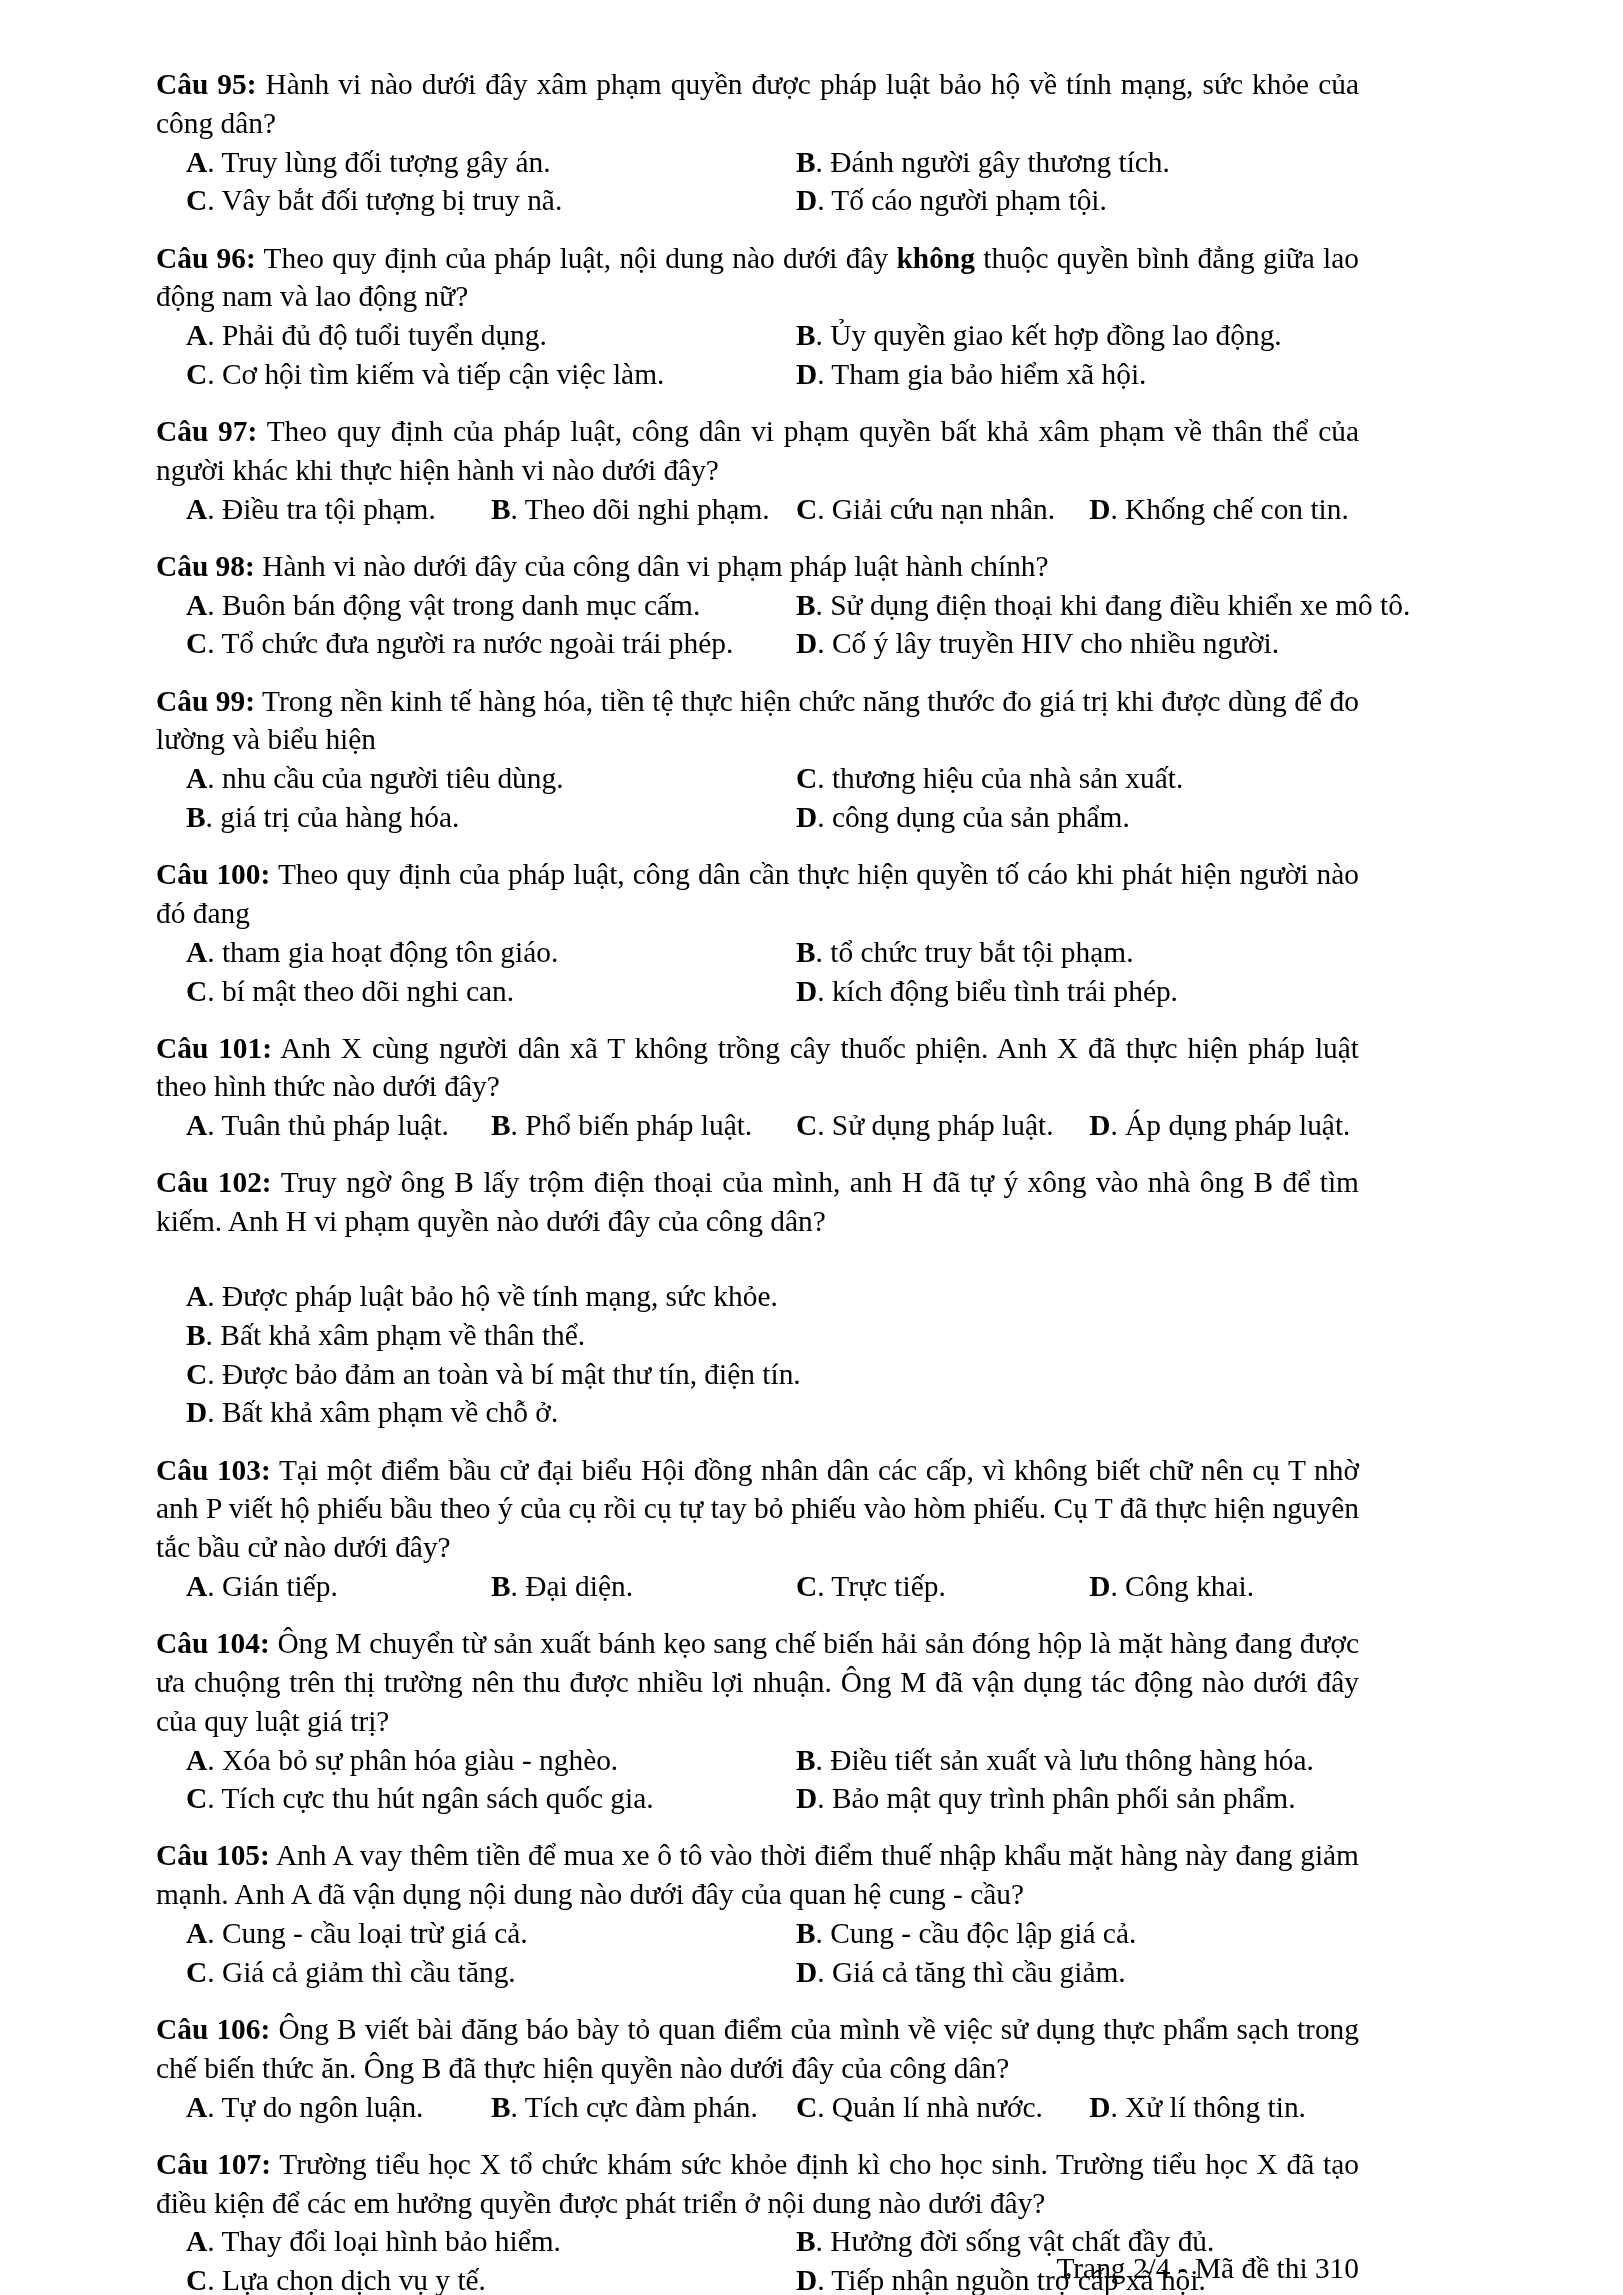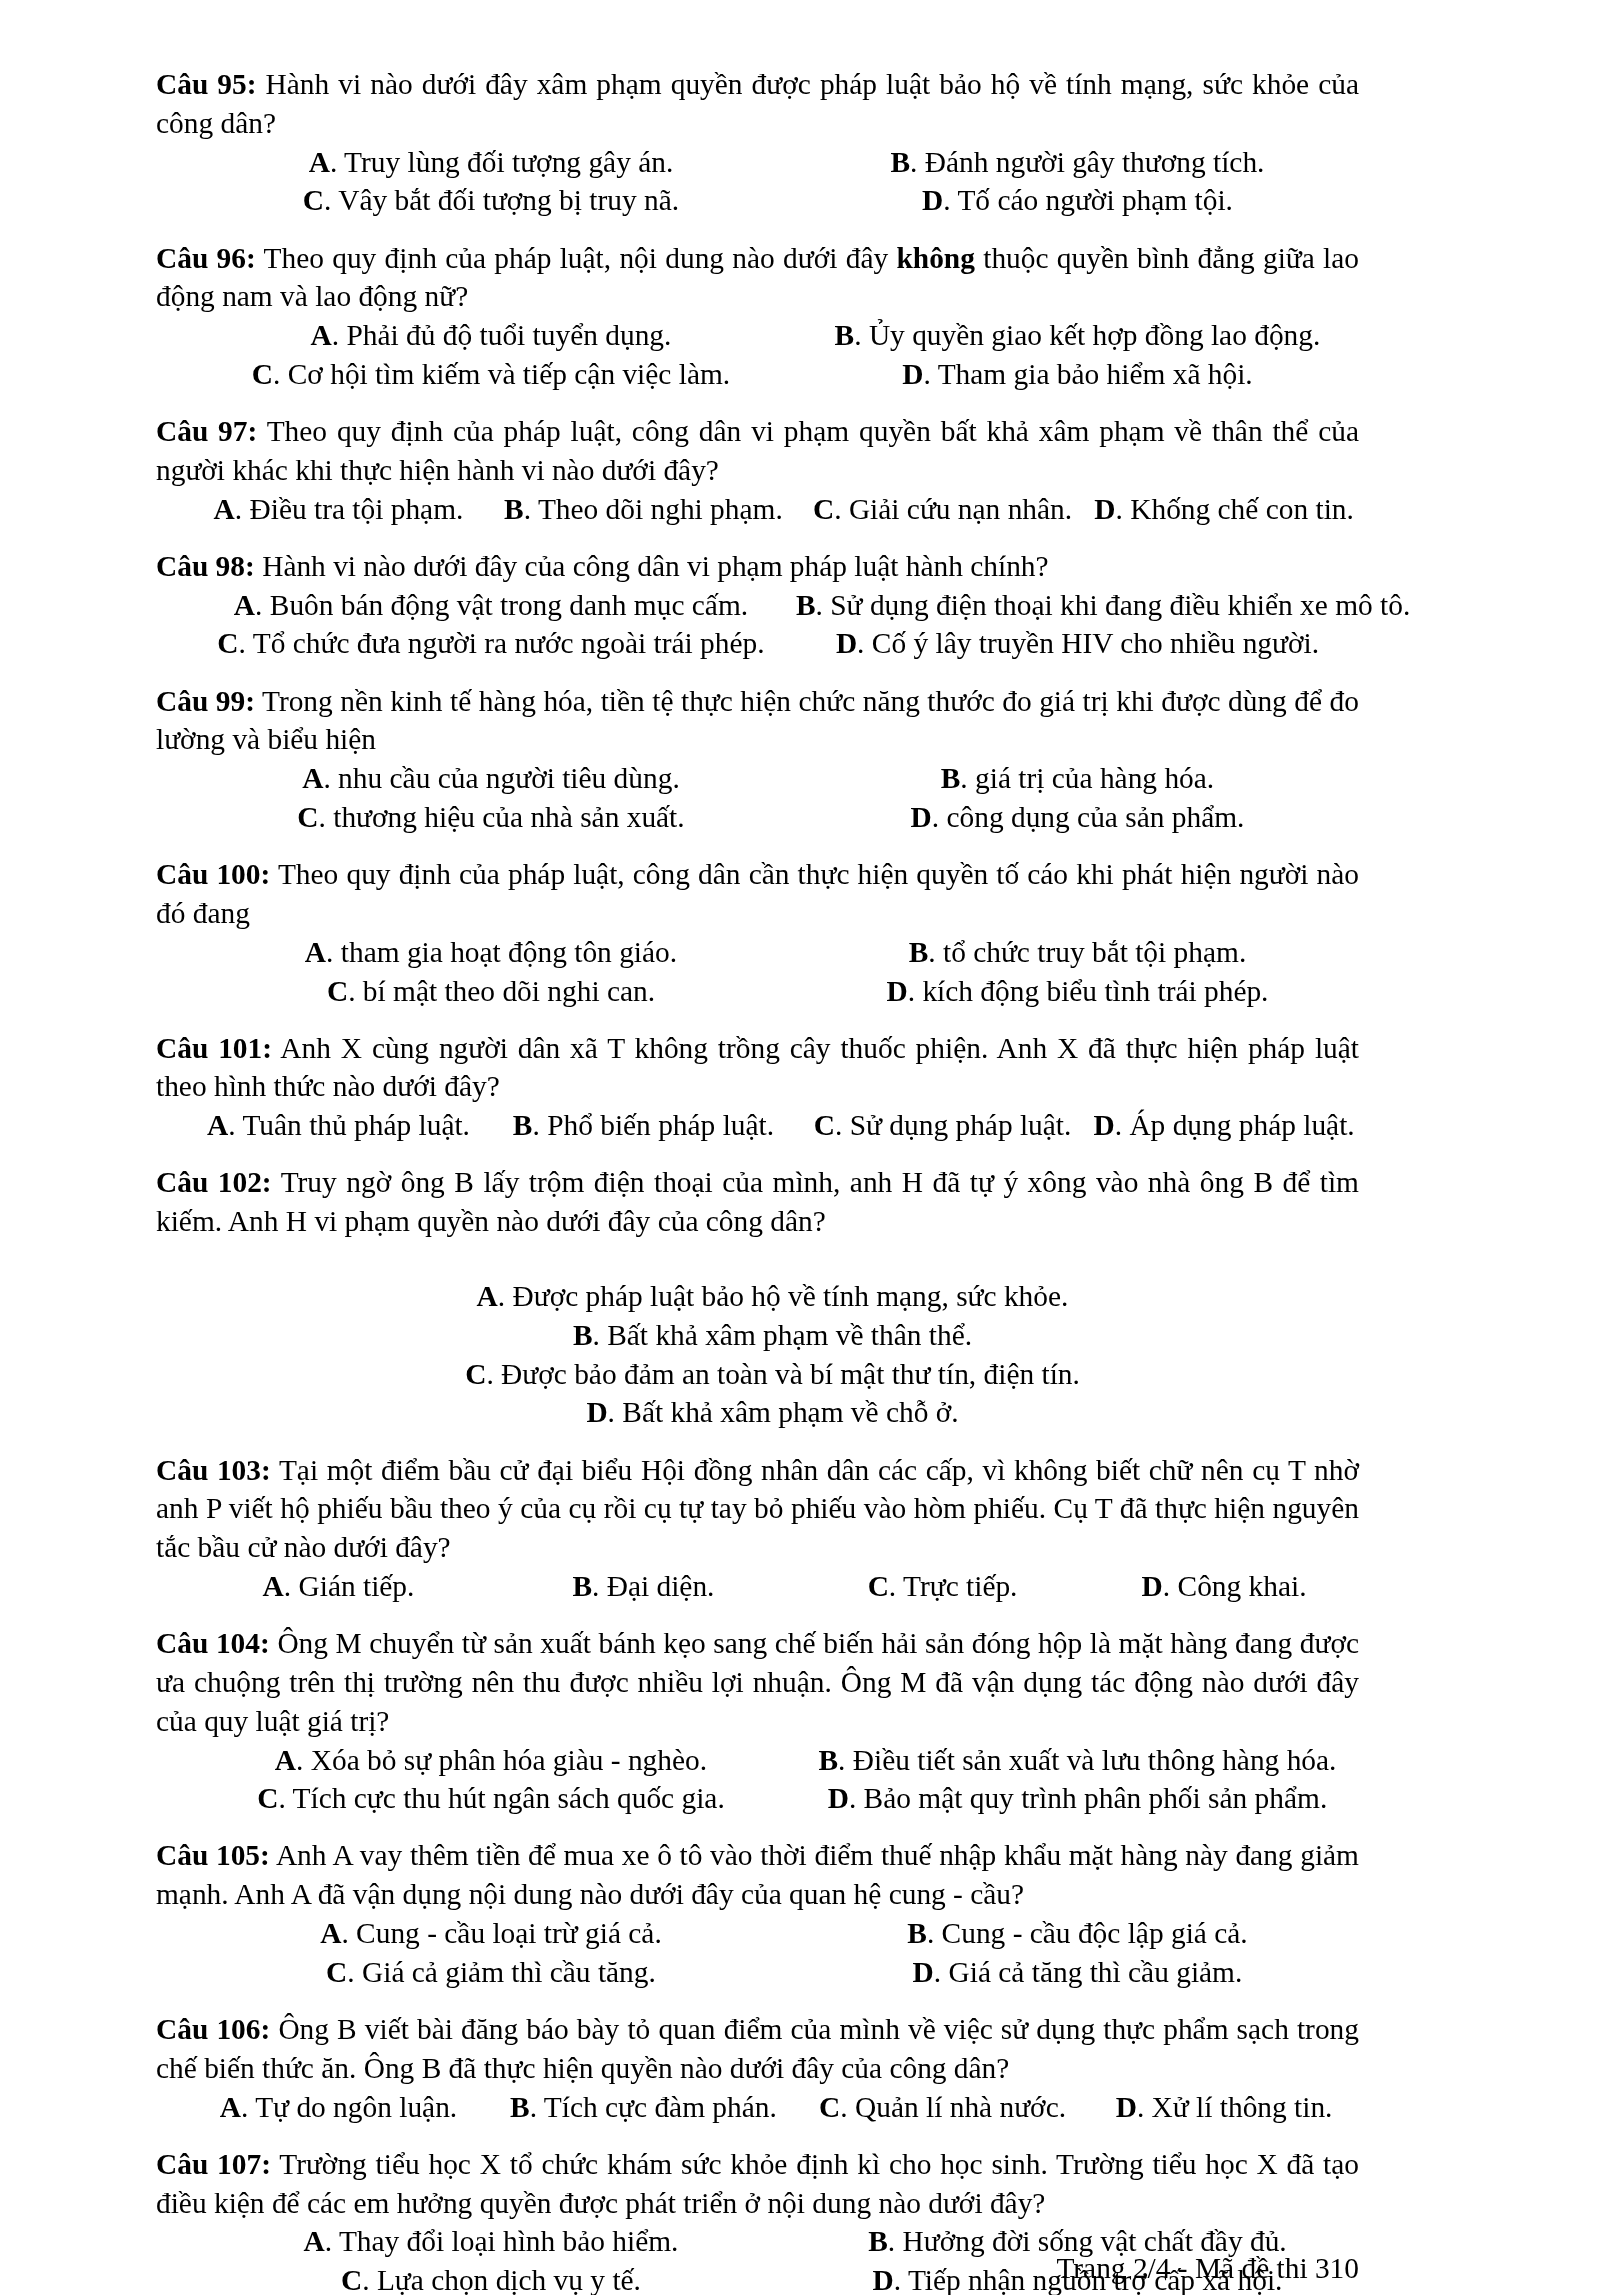--- a/index.html
+++ b/index.html
@@ -18,21 +18,21 @@
     position: relative;
     width: 1515px;
     height: 2295px;
     padding: 65px 156px 0 156px;
     overflow: hidden;
   }
   .question { margin-top: 18.3px; }
   .question:first-child { margin-top: 0; }
   .q-text { text-align: justify; }
   .q-num { font-weight: bold; }
-  .options { padding-left: 30px; text-align: center; }
+  .options { padding-left: 30px; }
   .options.two-col {
     display: grid;
     grid-template-columns: 52% 48%;
   }
   .options.four-col {
     display: grid;
     grid-template-columns: 26% 26% 25% 23%;
   }
   .options.stacked { display: block; margin-top: 36px; }
   .option { white-space: nowrap; }
@@ -83,22 +83,22 @@
           <div class="option"><span class="opt-label">A</span>. Buôn bán động vật trong danh mục cấm.</div>
           <div class="option"><span class="opt-label">B</span>. Sử dụng điện thoại khi đang điều khiển xe mô tô.</div>
           <div class="option"><span class="opt-label">C</span>. Tổ chức đưa người ra nước ngoài trái phép.</div>
           <div class="option"><span class="opt-label">D</span>. Cố ý lây truyền HIV cho nhiều người.</div>
         </div>
       </div>
       <div class="question">
         <p class="q-text"><span class="q-num">Câu 99:</span> <span>Trong nền kinh tế hàng hóa, tiền tệ thực hiện chức năng thước đo giá trị khi được dùng để đo lường và biểu hiện</span></p>
         <div class="options two-col">
           <div class="option"><span class="opt-label">A</span>. nhu cầu của người tiêu dùng.</div>
+          <div class="option"><span class="opt-label">C</span>. thương hiệu của nhà sản xuất.</div>
           <div class="option"><span class="opt-label">B</span>. giá trị của hàng hóa.</div>
-          <div class="option"><span class="opt-label">C</span>. thương hiệu của nhà sản xuất.</div>
           <div class="option"><span class="opt-label">D</span>. công dụng của sản phẩm.</div>
         </div>
       </div>
       <div class="question">
         <p class="q-text"><span class="q-num">Câu 100:</span> <span>Theo quy định của pháp luật, công dân cần thực hiện quyền tố cáo khi phát hiện người nào đó đang</span></p>
         <div class="options two-col">
           <div class="option"><span class="opt-label">A</span>. tham gia hoạt động tôn giáo.</div>
           <div class="option"><span class="opt-label">B</span>. tổ chức truy bắt tội phạm.</div>
           <div class="option"><span class="opt-label">C</span>. bí mật theo dõi nghi can.</div>
           <div class="option"><span class="opt-label">D</span>. kích động biểu tình trái phép.</div>

